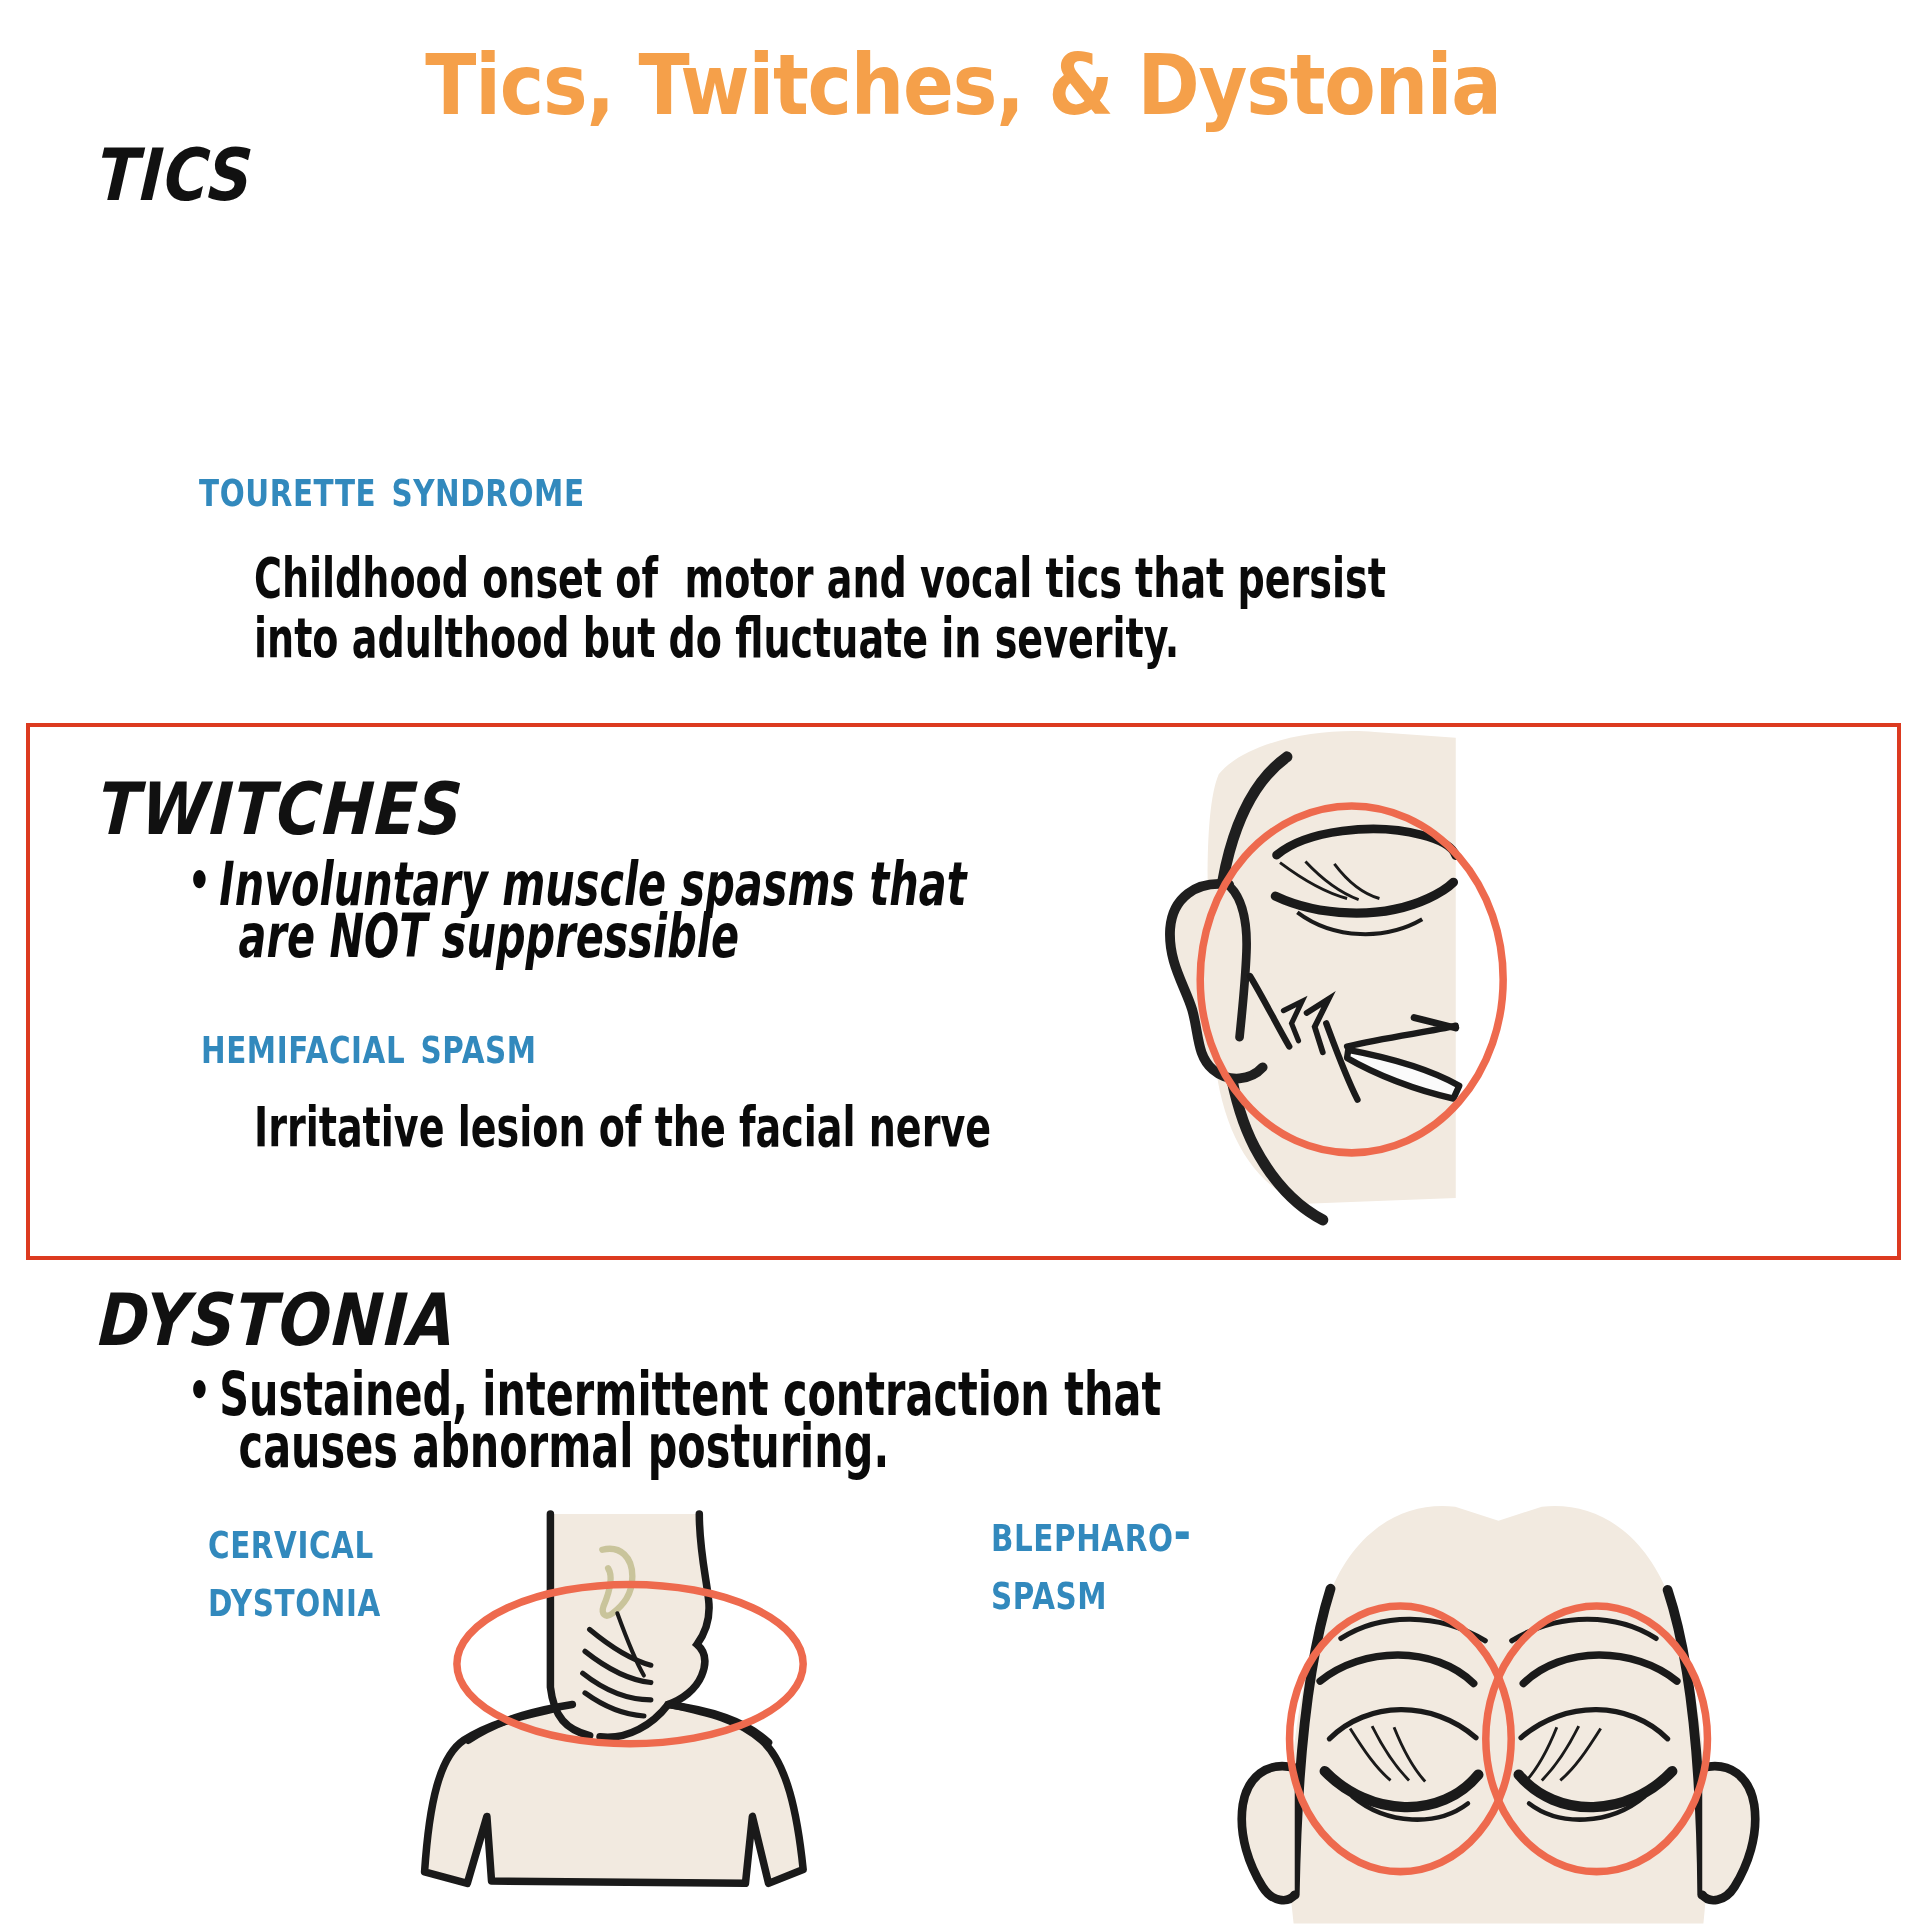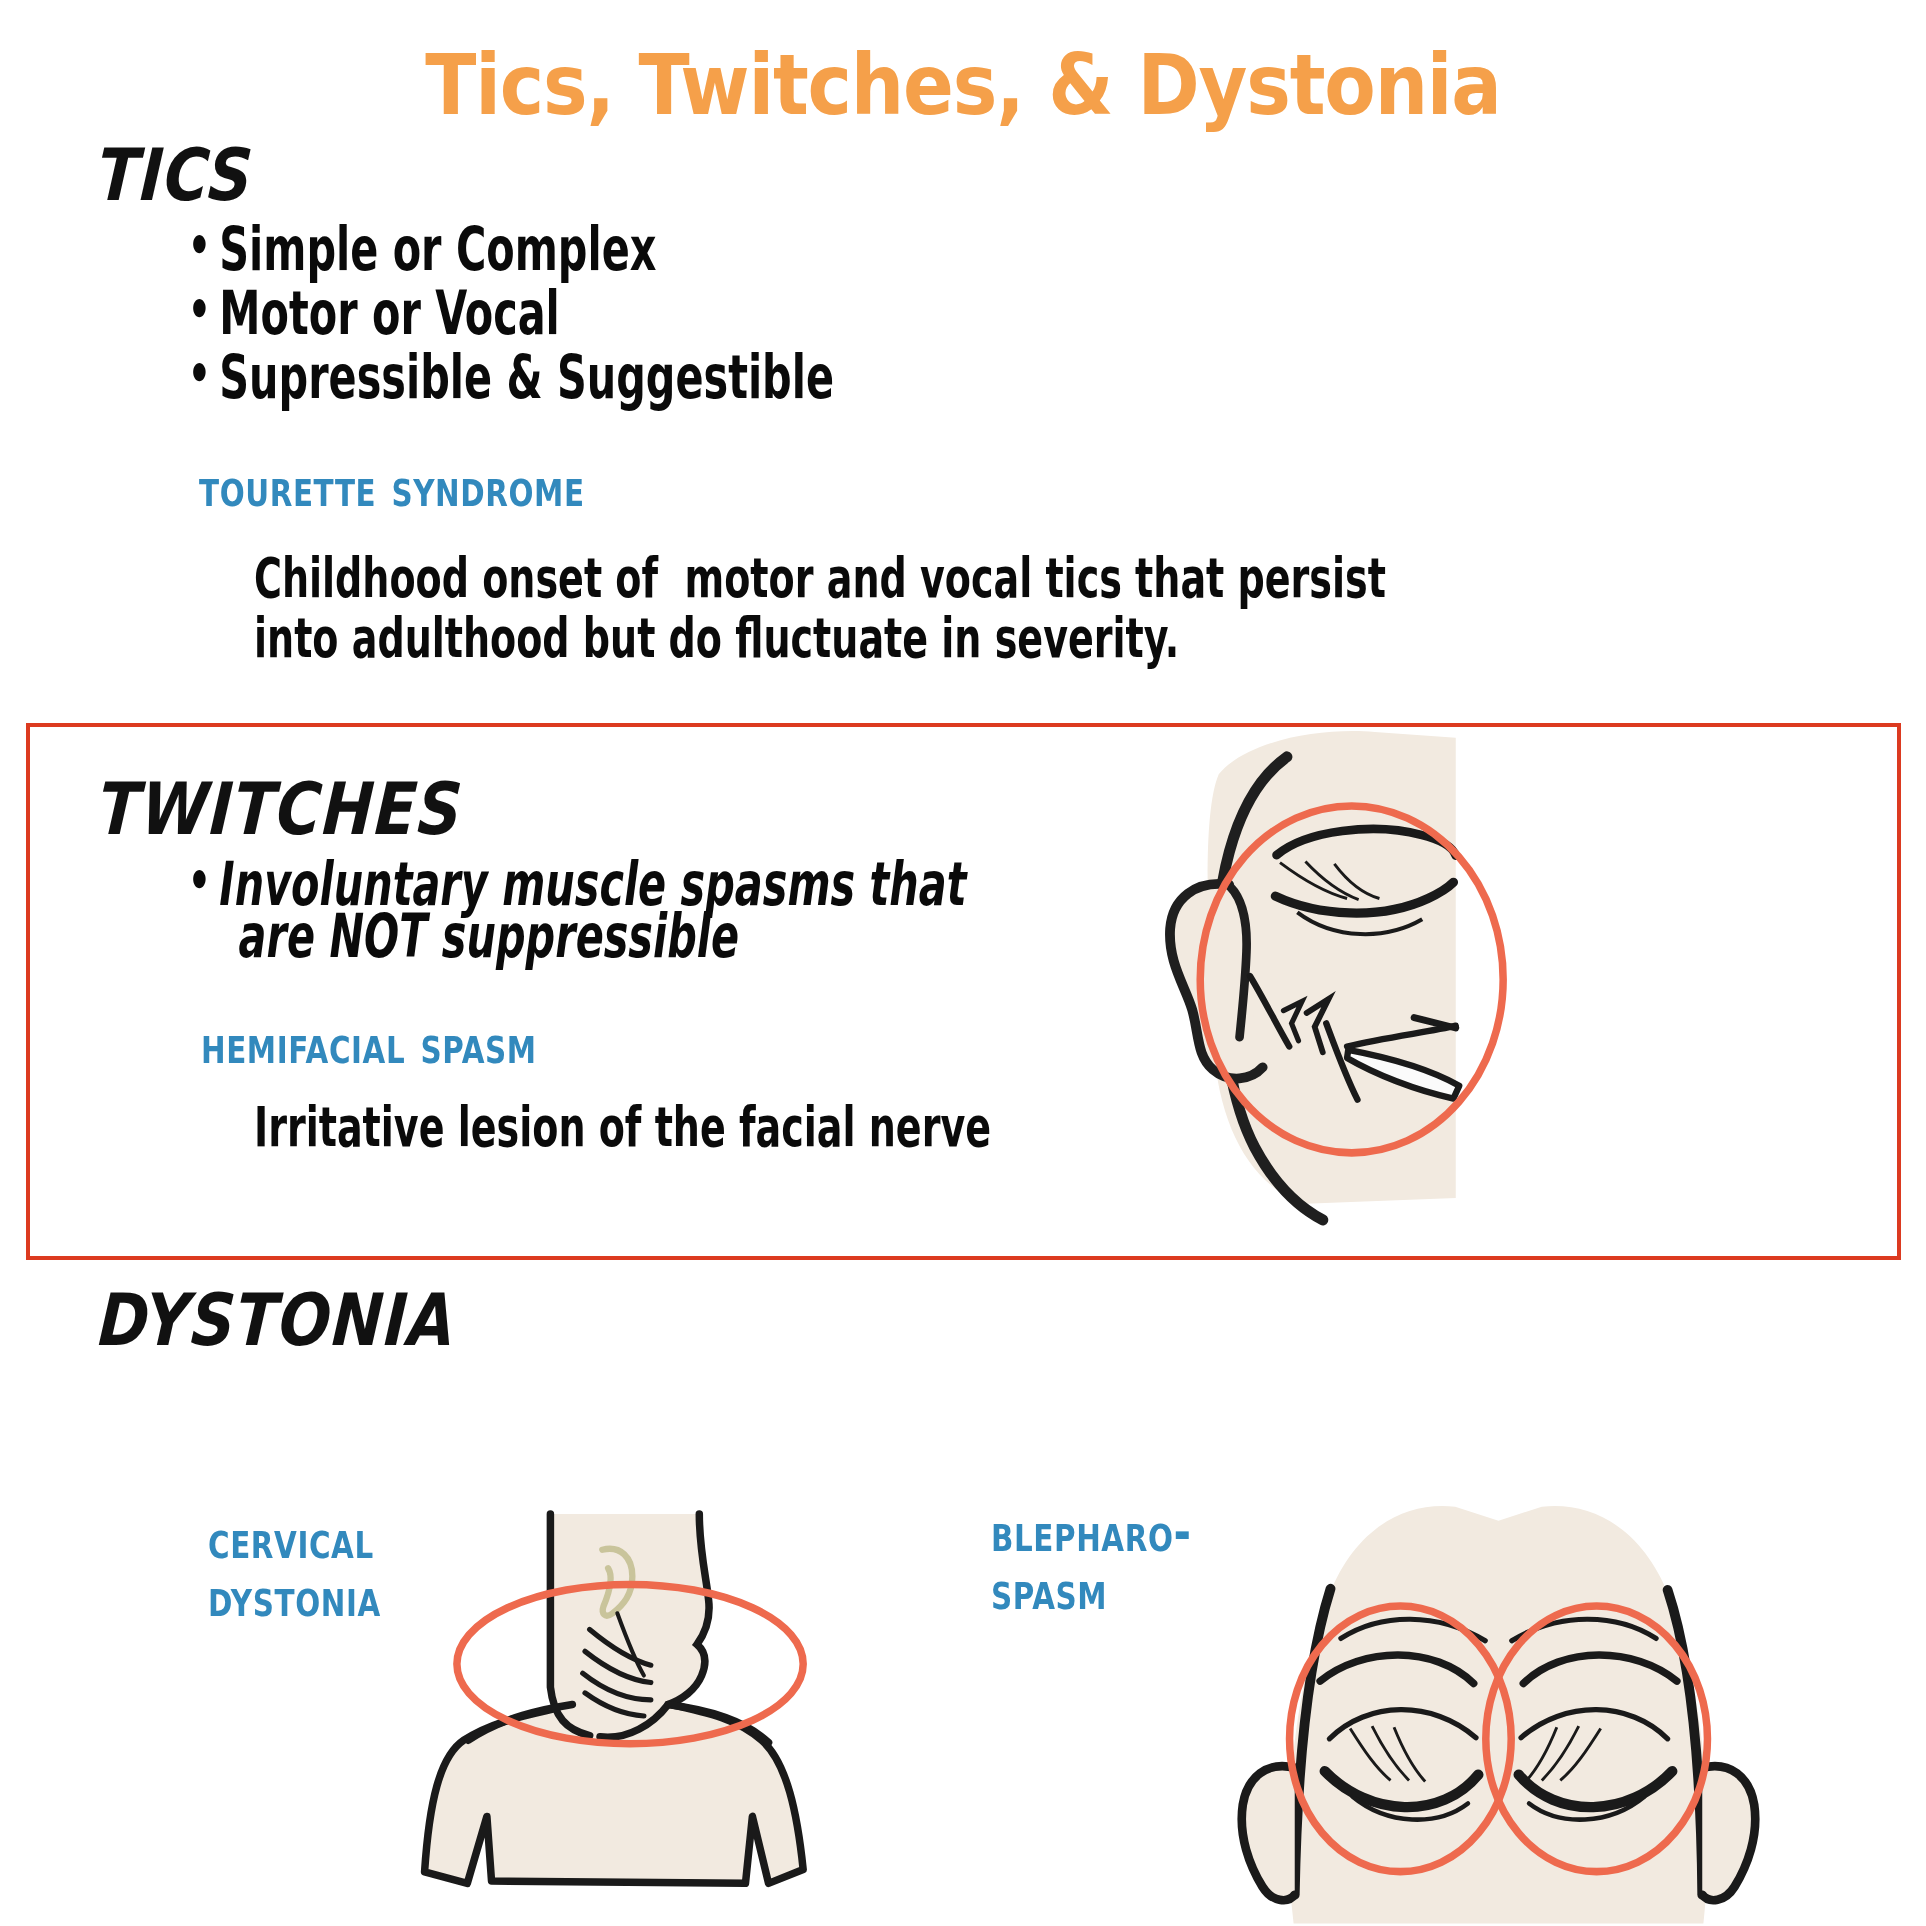--- a/index.html
+++ b/index.html
@@ -108,25 +108,20 @@
 </style>
 </head>
 <body>
 
 <div class="page">
 
   <div class="title">Tics, Twitches, &amp; Dystonia</div>
 
   <div class="sec-head" style="left:98px;top:139px;">TICS</div>
 
-  <div class="bullets" style="left:188px;top:225px;width:1155px;">
-    <div class="bul">Simple or Complex</div>
-    <div class="bul">Motor or Vocal</div>
-    <div class="bul">Supressible &amp; Suggestible</div>
-  </div>
 
   <div class="blue-head" style="left:199px;top:467px;">Tourette syndrome</div>
 
   <div class="body-txt" style="left:254px;top:552px;">Childhood onset of  motor and vocal tics that persist</div>
   <div class="body-txt" style="left:254px;top:612px;">into adulthood but do fluctuate in severity.</div>
 
   <div class="red-box"></div>
 
   <div class="sec-head" style="left:99px;top:773px;">TWITCHES</div>
 
@@ -172,20 +167,24 @@
 
       <path d="M372 556 C438 540 520 530 560 520" fill="none" stroke="#1A1A1A" stroke-width="11" stroke-linecap="round"></path>
       <path d="M374 562 C448 576 520 598 566 624 L556 646 C490 632 420 604 372 576 Z" fill="#FBFBFB" stroke="#1A1A1A" stroke-width="11" stroke-linejoin="round"></path>
 
       <ellipse cx="380" cy="440" rx="262" ry="300" fill="none" stroke="#EE6A4E" stroke-width="13"></ellipse>
     </svg>
   </div>
 
   <div class="sec-head" style="left:99px;top:1284px;">DYSTONIA</div>
 
+  <div class="bullets" style="left:188px;top:1370px;width:1213px;">
+    <div class="bul" style="margin-bottom:0;">Sustained, intermittent contraction that</div>
+    <div class="bul nb" style="padding-left:55px;">causes abnormal posturing.</div>
+  </div>
 
   <div class="blue-head" style="left:208px;top:1519px;">Cervical</div>
   <div class="blue-head" style="left:208px;top:1577px;">dystonia</div>
 
   <div class="art" style="left:399px;top:1514px;width:439px;height:404px;">
     <svg width="439" height="404" viewBox="0 0 760 700">
 
       <path d="M44 620 C52 500 70 420 112 392 C170 354 240 346 300 330
                L470 330 C536 344 588 356 628 392 C672 430 690 520 700 616
                L640 640 L612 524 L600 640 L160 636 L152 524 L118 640 Z" fill="#F2EAE0" stroke="#1A1A1A" stroke-width="13" stroke-linejoin="round"></path>

